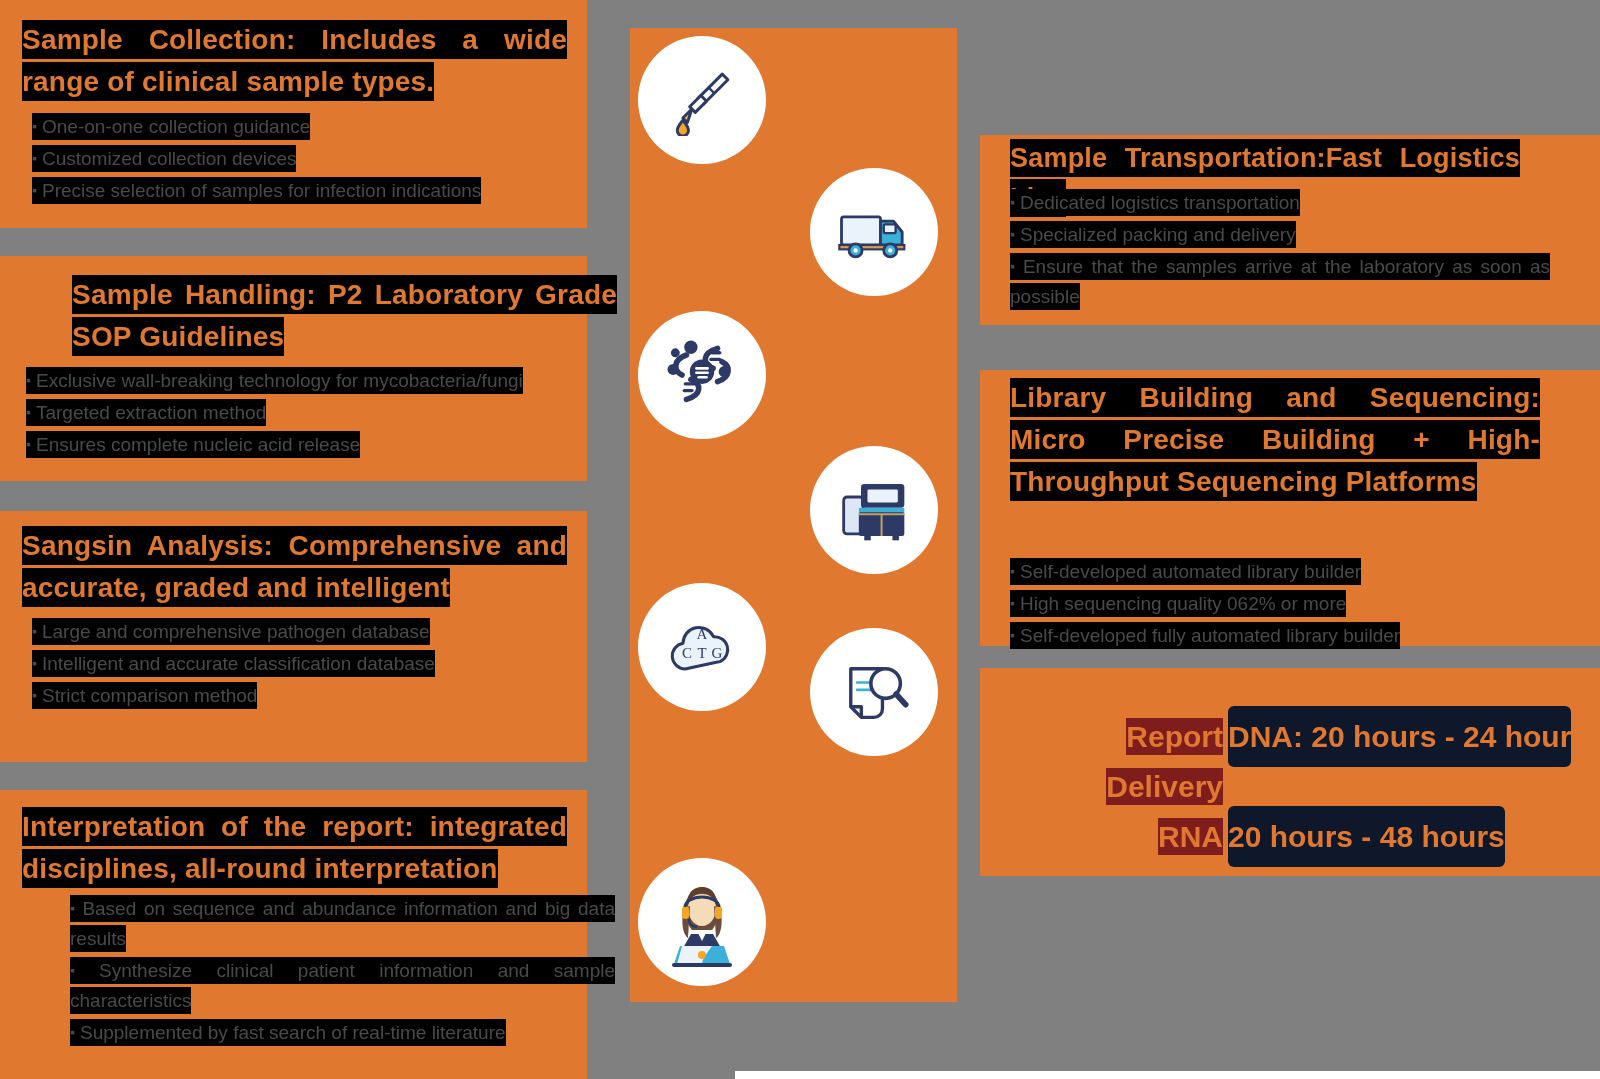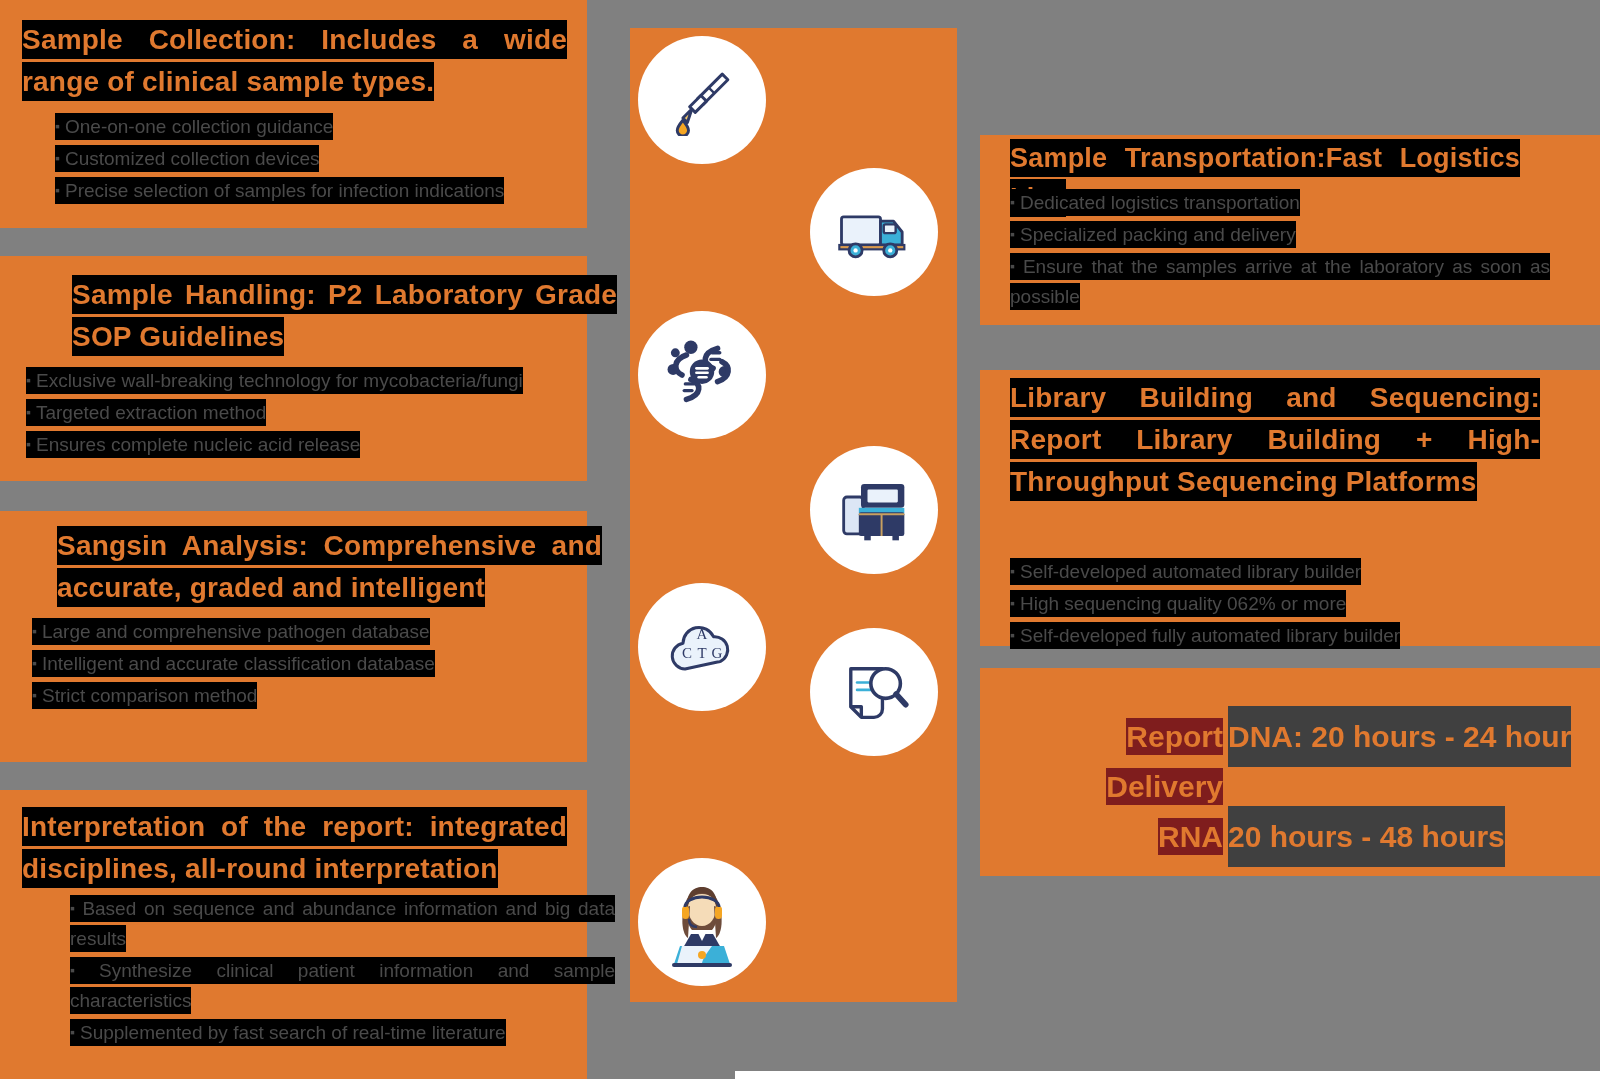--- a/index.html
+++ b/index.html
@@ -56,54 +56,54 @@
   .rd-row{display:flex;align-items:flex-start;}
   .rd-left{
     width:218px;text-align:right;
     color:#E0792F;font-weight:bold;font-size:30px;line-height:50px;
   }
   .rd-left span{background:#7f1d1d;padding:2px 0;}
   .rd-right{
     margin-left:5px;
     color:#E0792F;font-weight:bold;font-size:30px;line-height:50px;
   }
-  .rd-right span{background:#404040;padding:14px 0;}
+  .rd-right span{background:#0f172a;padding:14px 0;border-radius:6px;}
 
   .whitebox{position:absolute;background:#ffffff;}
 </style>
 </head>
 <body>
 
 <div class="stage">
 
   <div class="panel" style="left:0px;top:0px;width:587px;height:228px;">
   </div>
   <div class="ptitle" style="left:22px;top:19px;width:545px;">
     <span>Sample Collection: Includes a wide range of clinical sample types.</span>
   </div>
-  <ul class="plist" style="left:32px;top:111px;width:540px;margin-left:23px;">
+  <ul class="plist" style="left:32px;top:111px;width:540px;">
     <li><span class="hl"><span class="bl">▪</span><span>One-on-one collection guidance</span></span></li>
     <li><span class="hl"><span class="bl">▪</span><span>Customized collection devices</span></span></li>
     <li><span class="hl"><span class="bl">▪</span><span>Precise selection of samples for infection indications</span></span></li>
   </ul>
 
   <div class="panel" style="left:0px;top:256px;width:587px;height:225px;">
   </div>
   <div class="ptitle" style="left:36px;top:274px;width:545px;padding-left:36px;">
     <span>Sample Handling: P2 Laboratory Grade SOP Guidelines</span>
   </div>
   <ul class="plist" style="left:26px;top:365px;width:545px;">
     <li><span class="hl"><span class="bl">▪</span><span>Exclusive wall-breaking technology for mycobacteria/fungi</span></span></li>
     <li><span class="hl"><span class="bl">▪</span><span>Targeted extraction method</span></span></li>
     <li><span class="hl"><span class="bl">▪</span><span>Ensures complete nucleic acid release</span></span></li>
   </ul>
 
   <div class="panel" style="left:0px;top:511px;width:587px;height:251px;">
   </div>
-  <div class="ptitle" style="left:22px;top:525px;width:545px;margin-left:35px;">
+  <div class="ptitle" style="left:22px;top:525px;width:545px;">
     <span>Sangsin Analysis: Comprehensive and accurate, graded and intelligent</span>
   </div>
   <ul class="plist" style="left:32px;top:616px;width:540px;">
     <li><span class="hl"><span class="bl">▪</span><span>Large and comprehensive pathogen database</span></span></li>
     <li><span class="hl"><span class="bl">▪</span><span>Intelligent and accurate classification database</span></span></li>
     <li><span class="hl"><span class="bl">▪</span><span>Strict comparison method</span></span></li>
   </ul>
 
   <div class="panel" style="left:0px;top:790px;width:587px;height:289px;">
   </div>
@@ -236,21 +236,21 @@
   </div>
   <ul class="plist justified" style="left:1010px;top:187px;width:540px;">
     <li><span class="hl"><span class="bl">▪</span><span>Dedicated logistics transportation</span></span></li>
     <li><span class="hl"><span class="bl">▪</span><span>Specialized packing and delivery</span></span></li>
     <li><span class="hl"><span class="bl">▪</span><span>Ensure that the samples arrive at the laboratory as soon as possible</span></span></li>
   </ul>
 
   <div class="panel" style="left:980px;top:370px;width:620px;height:276px;">
   </div>
   <div class="ptitle" style="left:1010px;top:377px;width:530px;">
-    <span>Library Building and Sequencing: Report Library Building + High-Throughput Sequencing Platforms</span>
+    <span>Library Building and Sequencing: Micro Precise Building + High-Throughput Sequencing Platforms</span>
   </div>
   <ul class="plist" style="left:1010px;top:510px;width:540px;margin-top:46px;">
     <li><span class="hl"><span class="bl">▪</span><span>Self-developed automated library builder</span></span></li>
     <li><span class="hl"><span class="bl">▪</span><span>High sequencing quality 062% or more</span></span></li>
     <li><span class="hl"><span class="bl">▪</span><span>Self-developed fully automated library builder</span></span></li>
   </ul>
 
   <div class="panel" style="left:980px;top:668px;width:620px;height:208px;">
   </div>
   <div class="rd-wrap" style="left:1005px;top:712px;">

